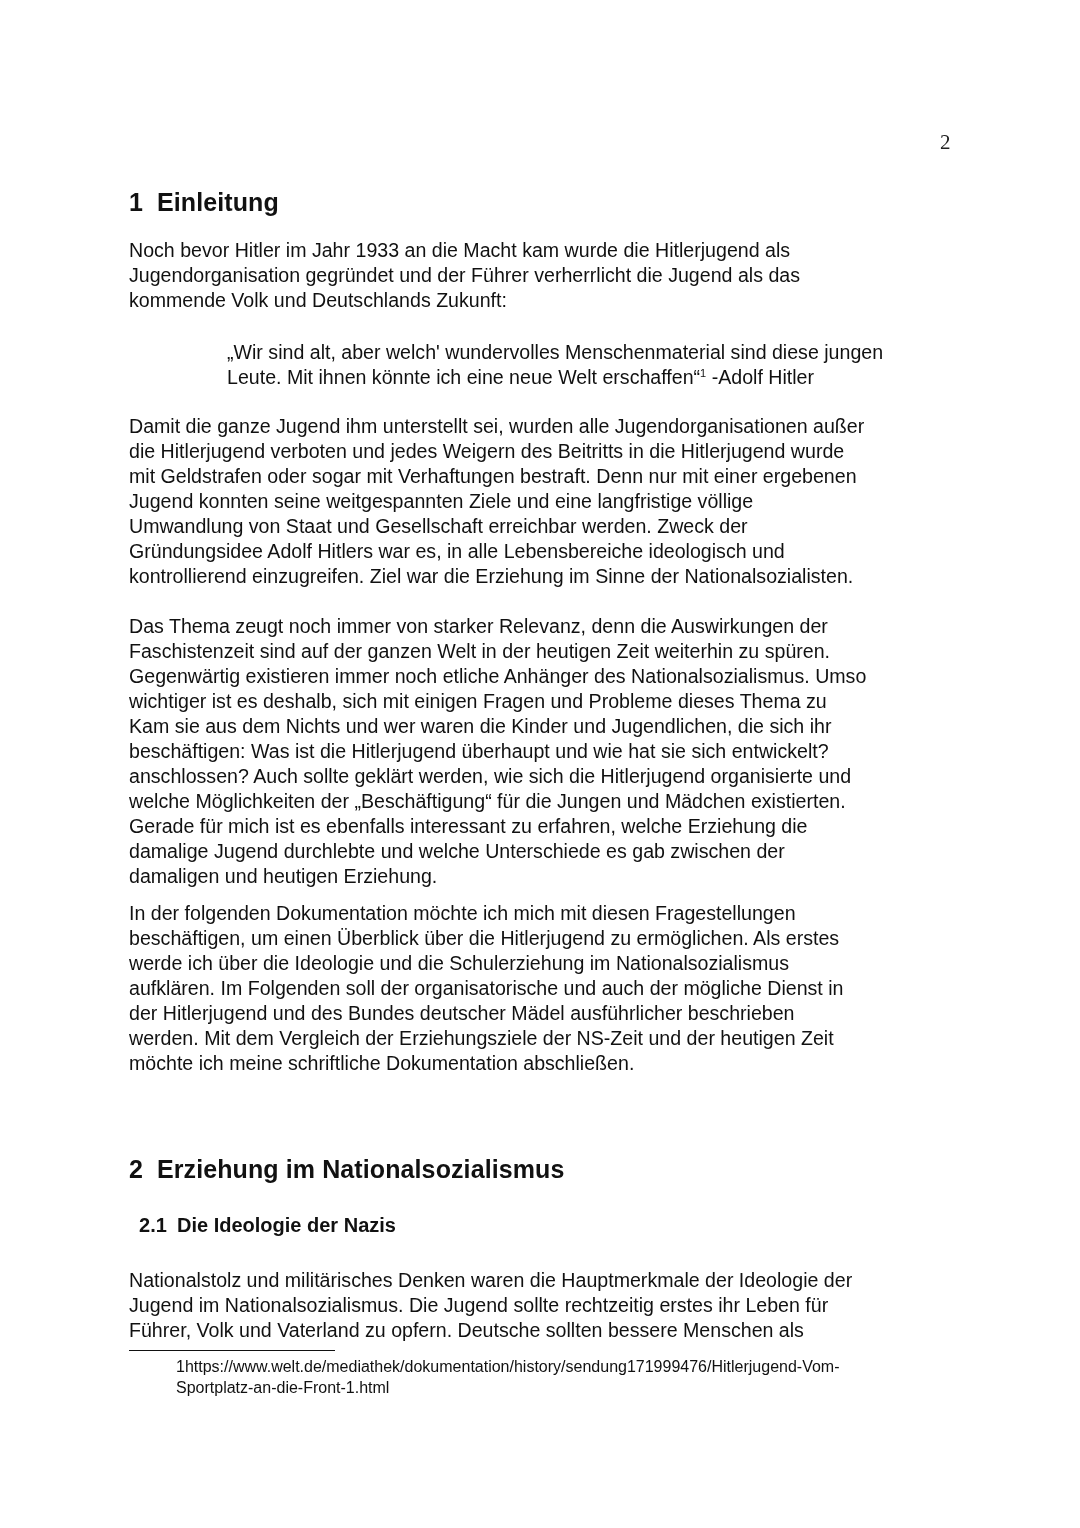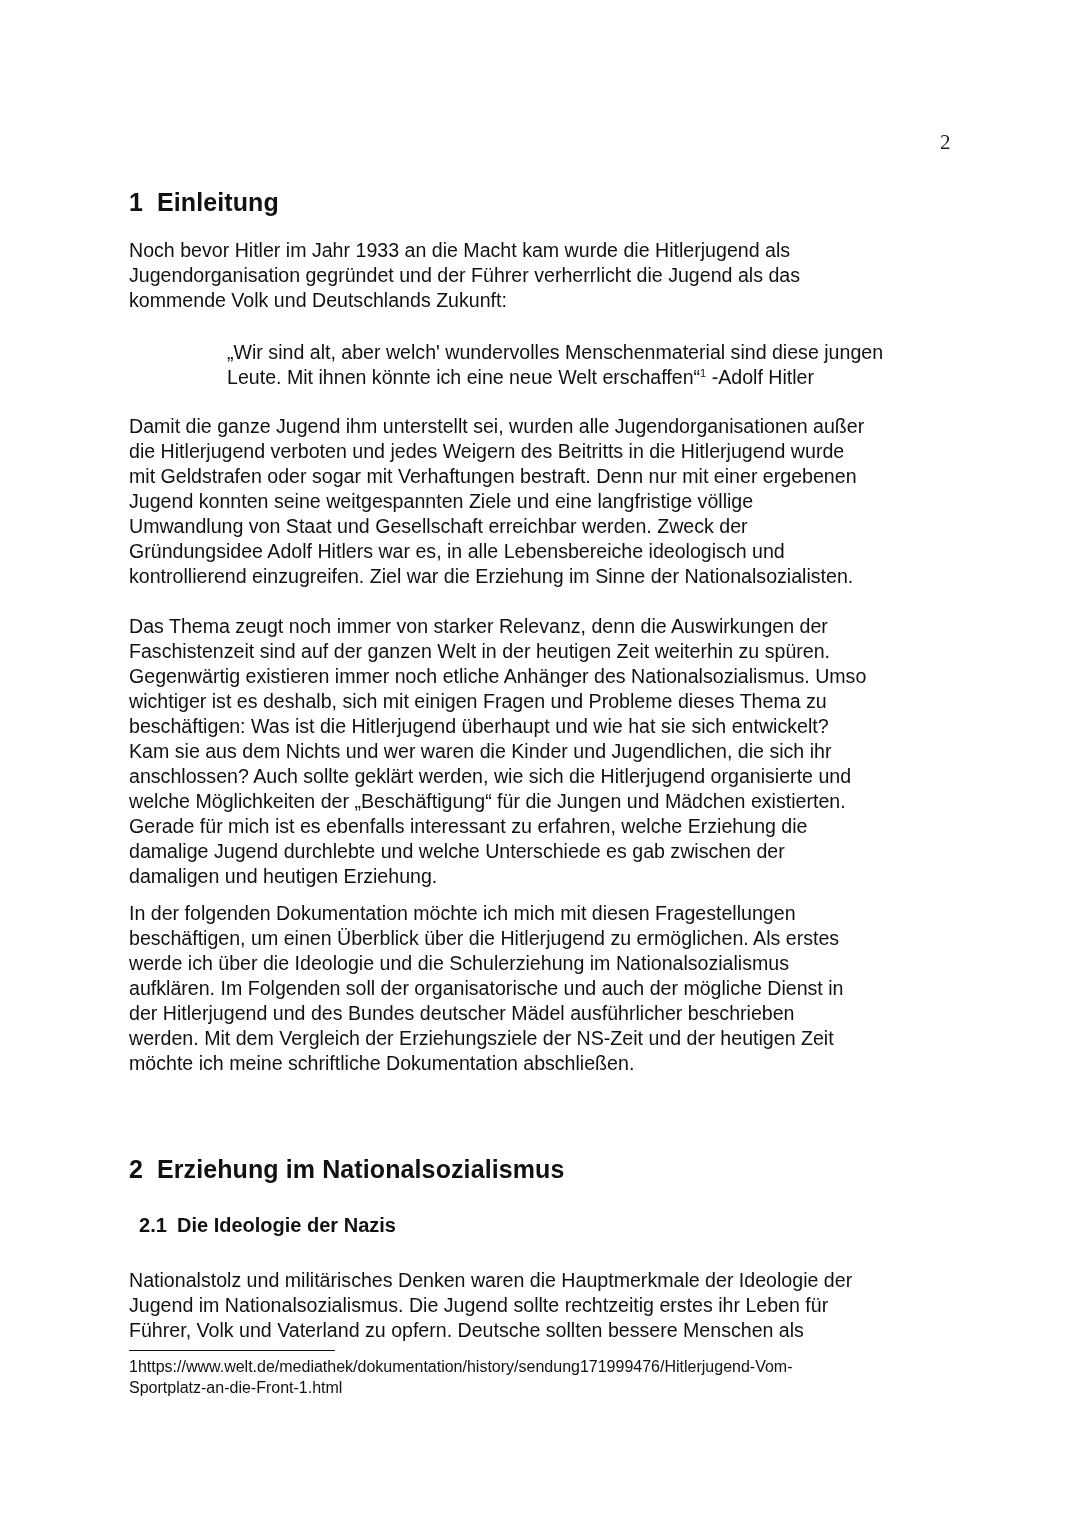--- a/index.html
+++ b/index.html
@@ -9,21 +9,21 @@
   .h1 { position: absolute; left: 129px; font-family: "Liberation Sans", sans-serif; font-weight: bold; font-size: 25px; letter-spacing: 0.1px; white-space: nowrap; }
   .h2 { position: absolute; left: 129px; font-family: "Liberation Sans", sans-serif; font-weight: bold; font-size: 20px; white-space: nowrap; }
   .h1 .num { display: inline-block; width: 28px; }
   .h2 .num { display: inline-block; width: 48px; text-align: center; }
   .para { position: absolute; left: 129px; width: 830px; font-family: "Liberation Sans", sans-serif; font-size: 19.6px; line-height: 25px; }
   .para .line { display: block; white-space: nowrap; }
   .quote { left: 193px; width: 760px; margin-left: 34px; }
   sup { font-size: 11px; vertical-align: 7px; line-height: 0; }
   .fnrule { position: absolute; left: 129px; top: 1350px; width: 206px; height: 0; border-top: 1.5px solid #111; }
   .footnote { position: absolute; left: 129px; top: 1356px; font-family: "Liberation Sans", sans-serif; font-size: 16px; line-height: 21px; }
-  .footnote .line { display: block; white-space: nowrap; }
+  .footnote .line { display: block; white-space: nowrap; margin-left: 47px; }
 </style>
 </head>
 <body>
 
 <div class="page">
 
   <div class="pagenum">2</div>
 
   <div class="h1" style="top:188px;">
     <span class="num">1</span><span>Einleitung</span>
@@ -48,22 +48,22 @@
     <span class="line">Umwandlung von Staat und Gesellschaft erreichbar werden. Zweck der</span>
     <span class="line">Gründungsidee Adolf Hitlers war es, in alle Lebensbereiche ideologisch und</span>
     <span class="line">kontrollierend einzugreifen. Ziel war die Erziehung im Sinne der Nationalsozialisten.</span>
   </div>
 
   <div class="para" style="top:614px;">
     <span class="line">Das Thema zeugt noch immer von starker Relevanz, denn die Auswirkungen der</span>
     <span class="line">Faschistenzeit sind auf der ganzen Welt in der heutigen Zeit weiterhin zu spüren.</span>
     <span class="line">Gegenwärtig existieren immer noch etliche Anhänger des Nationalsozialismus. Umso</span>
     <span class="line">wichtiger ist es deshalb, sich mit einigen Fragen und Probleme dieses Thema zu</span>
+    <span class="line">Kam sie aus dem Nichts und wer waren die Kinder und Jugendlichen, die sich ihr</span>
     <span class="line">beschäftigen: Was ist die Hitlerjugend überhaupt und wie hat sie sich entwickelt?</span>
-    <span class="line">Kam sie aus dem Nichts und wer waren die Kinder und Jugendlichen, die sich ihr</span>
     <span class="line">anschlossen? Auch sollte geklärt werden, wie sich die Hitlerjugend organisierte und</span>
     <span class="line">welche Möglichkeiten der „Beschäftigung“ für die Jungen und Mädchen existierten.</span>
     <span class="line">Gerade für mich ist es ebenfalls interessant zu erfahren, welche Erziehung die</span>
     <span class="line">damalige Jugend durchlebte und welche Unterschiede es gab zwischen der</span>
     <span class="line">damaligen und heutigen Erziehung.</span>
   </div>
 
   <div class="para" style="top:901px;">
     <span class="line">In der folgenden Dokumentation möchte ich mich mit diesen Fragestellungen</span>
     <span class="line">beschäftigen, um einen Überblick über die Hitlerjugend zu ermöglichen. Als erstes</span>

